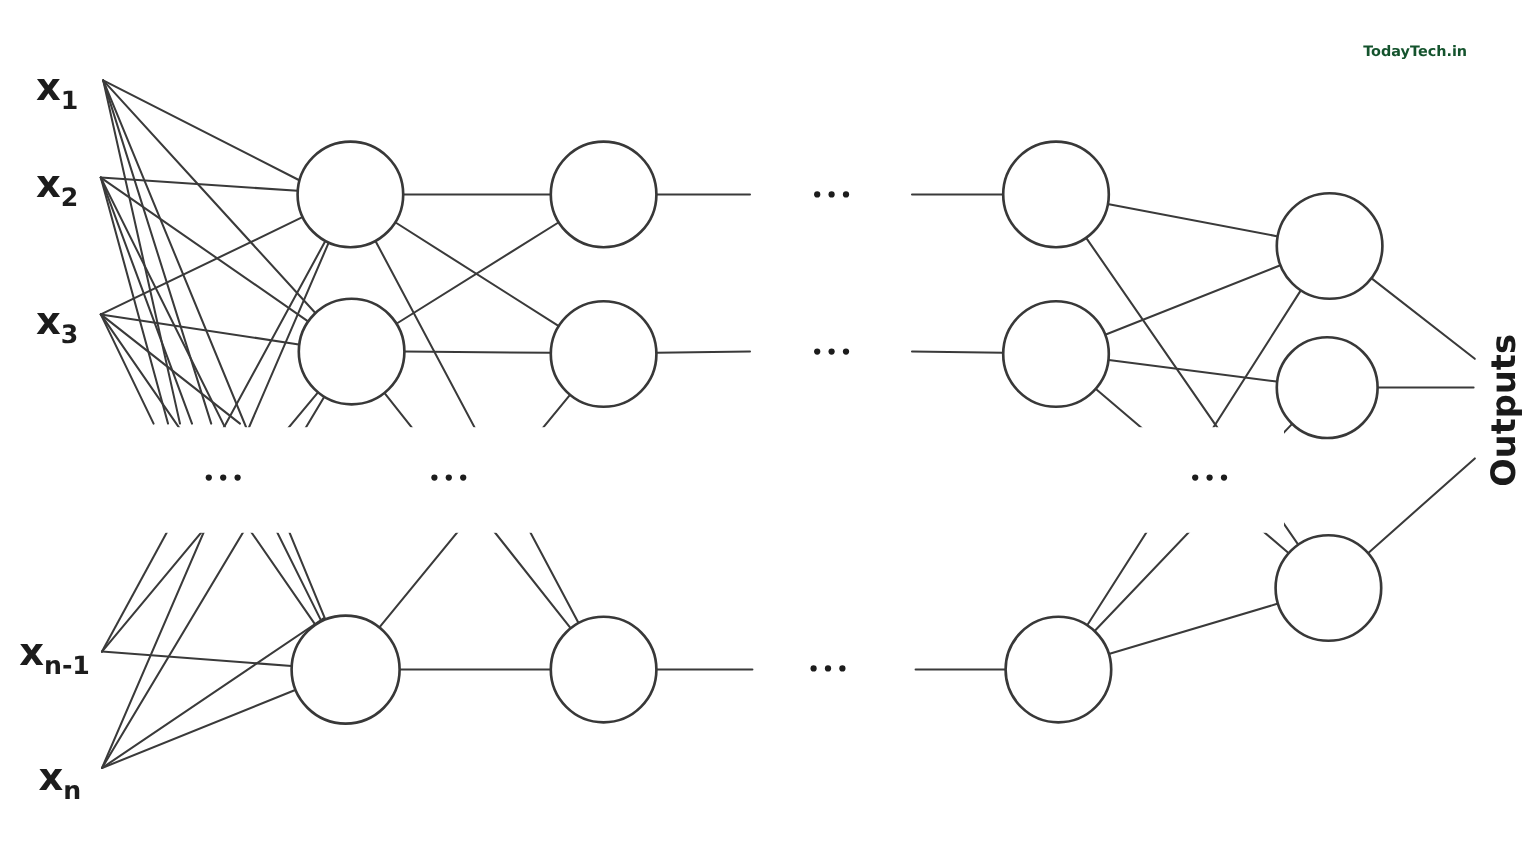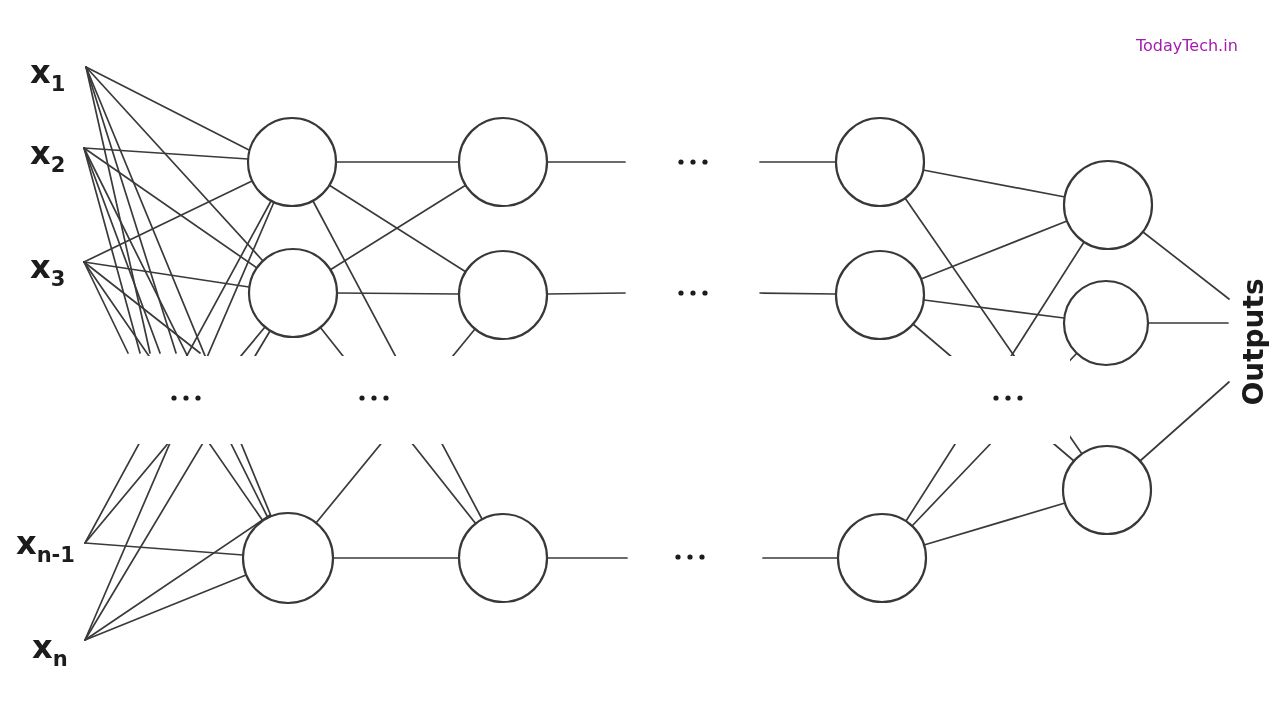--- a/index.html
+++ b/index.html
@@ -13,23 +13,23 @@
   }
   svg.diagram { position: absolute; left: 0; top: 0; }
   svg text {
     font-family: "DejaVu Sans", "Liberation Sans", sans-serif;
     font-weight: bold;
   }
   .watermark {
     position: absolute;
     left: 1136px;
     top: 36px;
-    font-size: 16px;
-    font-weight: normal;
-    color: #a21caf;
+    font-size: 12px;
+    font-weight: bold;
+    color: #14532d;
     letter-spacing: 0px;
     white-space: nowrap;
   }
   .outputs-label {
     position: absolute;
     left: 1253px;
     top: 342px;
     transform: translate(-50%, -50%) rotate(-90deg);
     font-size: 28px;
     font-weight: bold;

